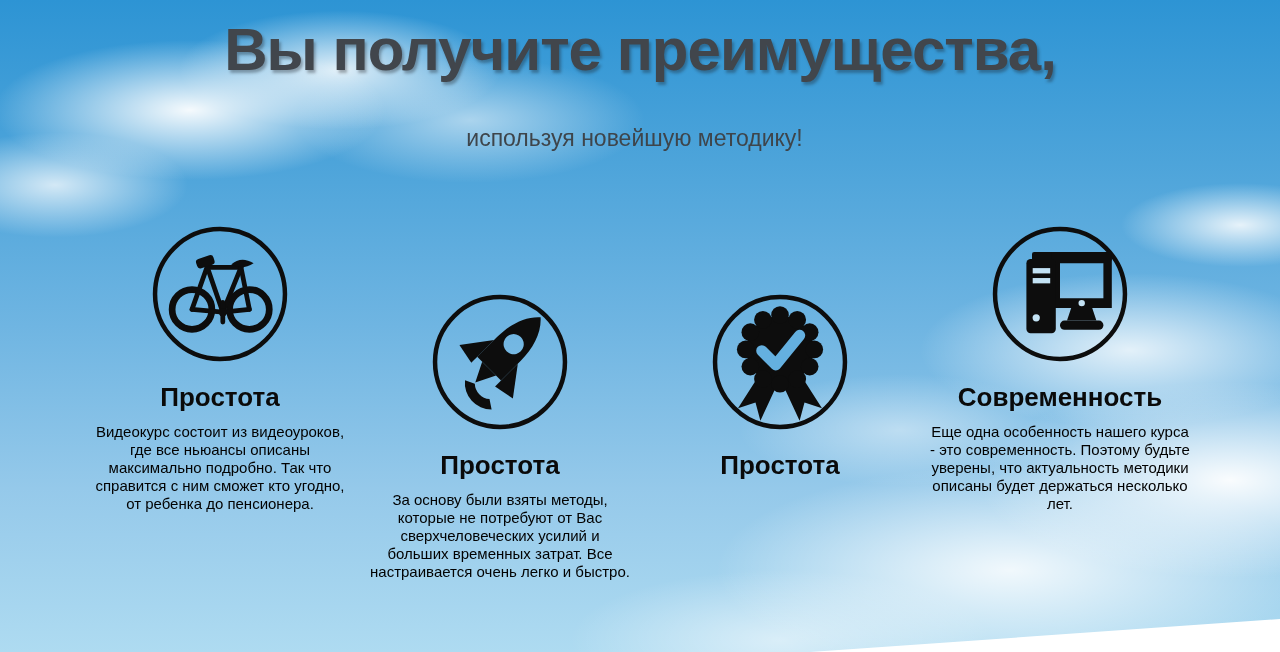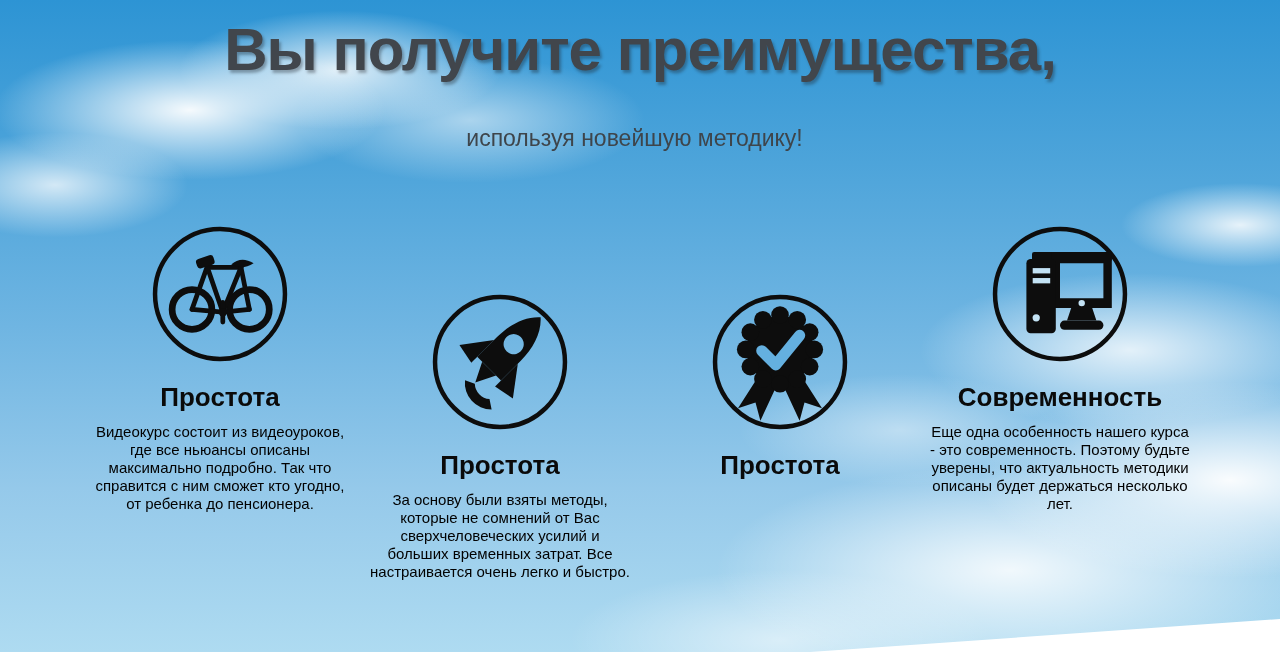--- a/index.html
+++ b/index.html
@@ -104,21 +104,21 @@
             <path class="ink" fill-rule="evenodd" d="M50,6 C58,13 62,25 62,38 L62,58 L38,58 L38,38 C38,25 42,13 50,6 Z
                  M50,26 a7.2,7.2 0 1 0 0.01,0 Z"></path>
             <path class="ink" d="M38,41 L23,61 L38,64 Z"></path>
             <path class="ink" d="M62,41 L77,61 L62,64 Z"></path>
             <path class="ink" d="M43,58 L57,58 L50,72 Z"></path>
           </g>
           <path class="ink" d="M25,63 A19,19 0 0 0 44,84 L42.5,76.5 A11.5,11.5 0 0 1 32,65.5 Z"></path>
         </svg>
       </span>
       <h2 class="feature-title">Простота</h2>
-      <p class="feature-desc">За основу были взяты методы, которые не сомнений от Вас сверхчеловеческих усилий и больших временных затрат. Все настраивается очень легко и быстро.</p>
+      <p class="feature-desc">За основу были взяты методы, которые не потребуют от Вас сверхчеловеческих усилий и больших временных затрат. Все настраивается очень легко и быстро.</p>
     </div>
 
     <div class="feature lower">
       <span class="icon-wrap">
         <svg viewBox="0 0 100 100" aria-hidden="true">
           <circle class="ring" cx="50" cy="50" r="46.4"></circle>
           <path class="ink" d="M36,58 L20,83 L32.5,79 L36,92 L48,66 Z"></path>
           <path class="ink" d="M64,58 L80,83 L67.5,79 L64,92 L52,66 Z"></path>
           <g class="ink">
             <circle cx="50" cy="41" r="24"></circle>

